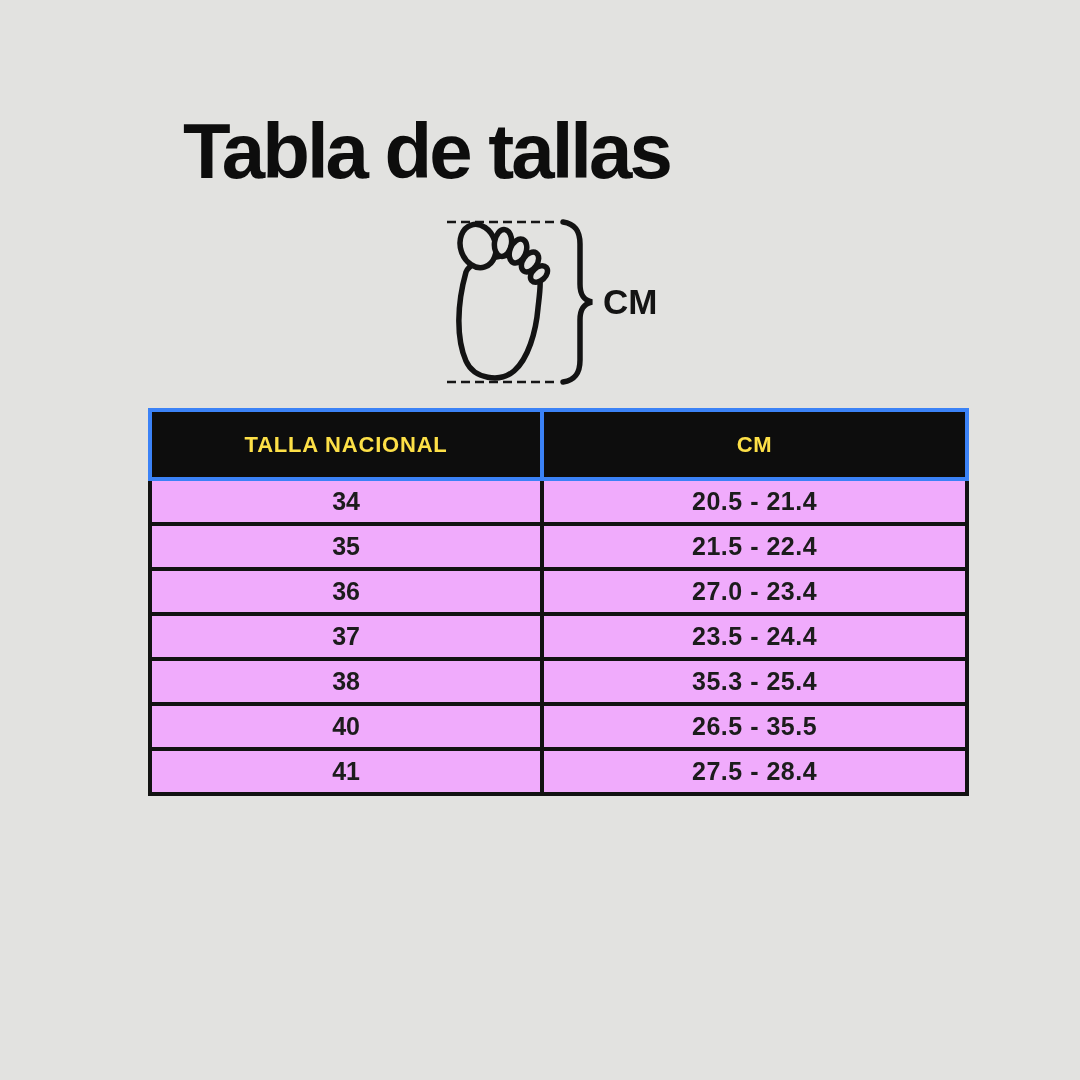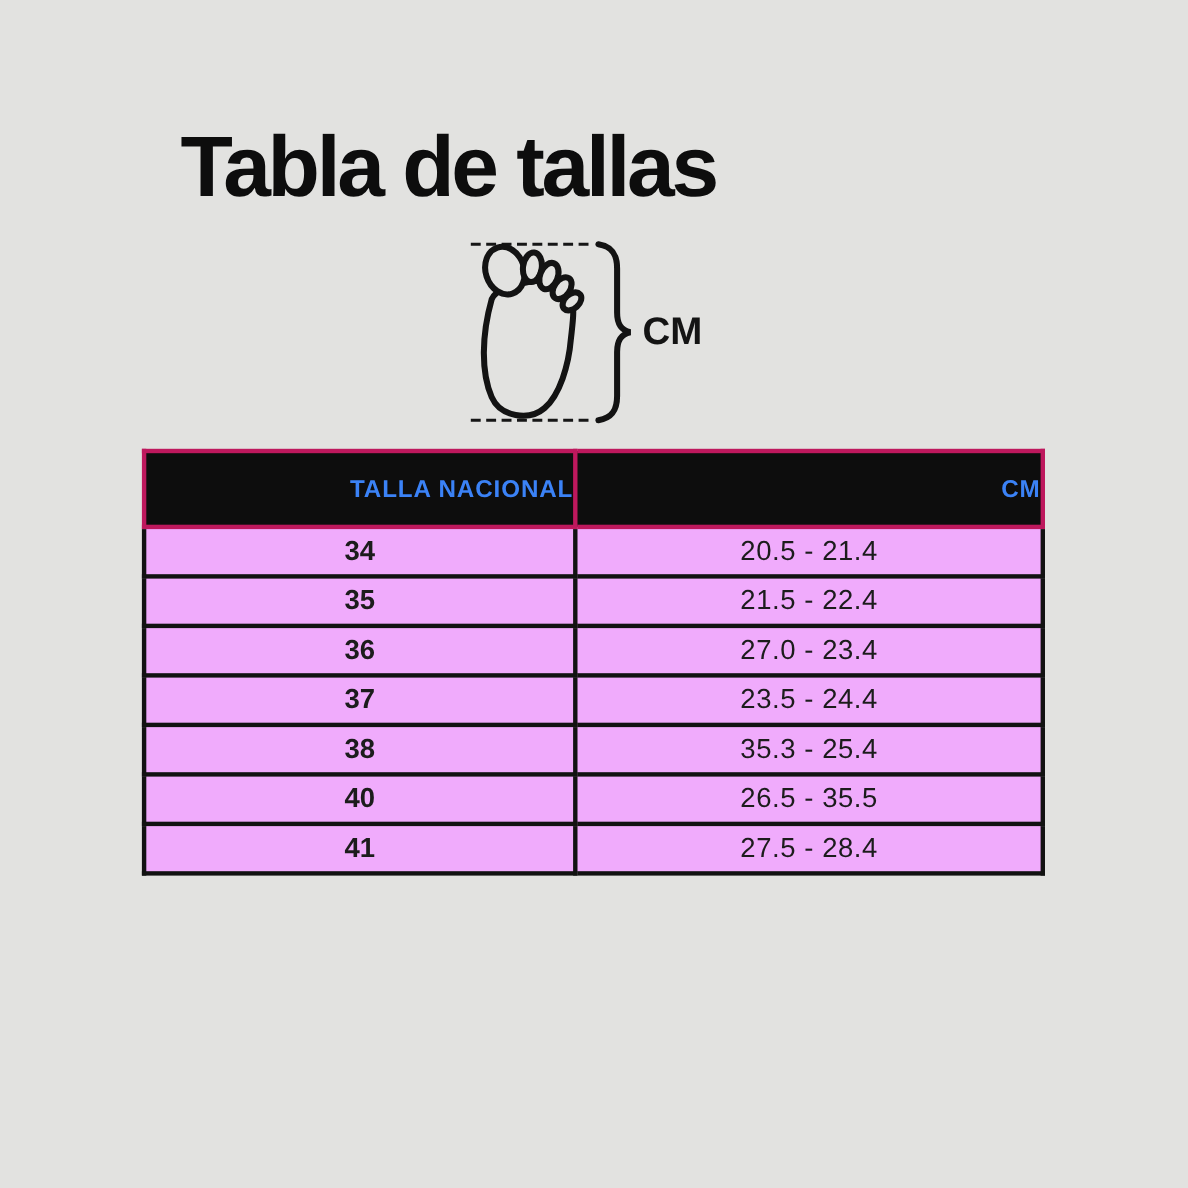--- a/index.html
+++ b/index.html
@@ -7,20 +7,21 @@
   body {
     font-family: "Liberation Sans", sans-serif;
     background: #e2e2e0;
     position: relative;
     overflow: hidden;
   }
   .canvas {
     position: absolute;
     inset: 0;
     background: #e2e2e0;
+    margin-left: 19px;
   }
   .page-title {
     position: absolute;
     left: 164px;
     top: 112px;
     font-size: 78px;
     font-weight: 800;
     letter-spacing: -3px;
     color: #0d0d0d;
     line-height: 1;
@@ -48,40 +49,40 @@
     left: 129px;
     top: 408px;
     width: 821px;
     border-collapse: collapse;
     table-layout: fixed;
   }
   .size-table col.c1 { width: 48%; }
   .size-table col.c2 { width: 52%; }
   .size-table th {
     background: #0d0d0d;
-    color: #3b82f6;
+    color: #fde047;
     height: 69px;
     font-size: 22px;
     font-weight: 700;
     letter-spacing: 0.8px;
-    text-align: right;
+    text-align: center;
     vertical-align: middle;
-    border: 4px solid #be185d;
+    border: 4px solid #3b82f6;
   }
   .size-table td {
     background: #f0abfc;
     height: 45px;
     border: 4px solid #121212;
     text-align: center;
     vertical-align: middle;
     color: #1c1c1c;
     font-size: 25px;
   }
   .size-table td.talla { font-weight: 700; }
-  .size-table td.cmrange { font-weight: 400; letter-spacing: 0.5px; }
+  .size-table td.cmrange { font-weight: 700; letter-spacing: 0.5px; }
 </style>
 </head>
 <body>
 
 <div class="canvas">
 
   <div class="page-title">Tabla de tallas</div>
 
   <div class="figure">
 

